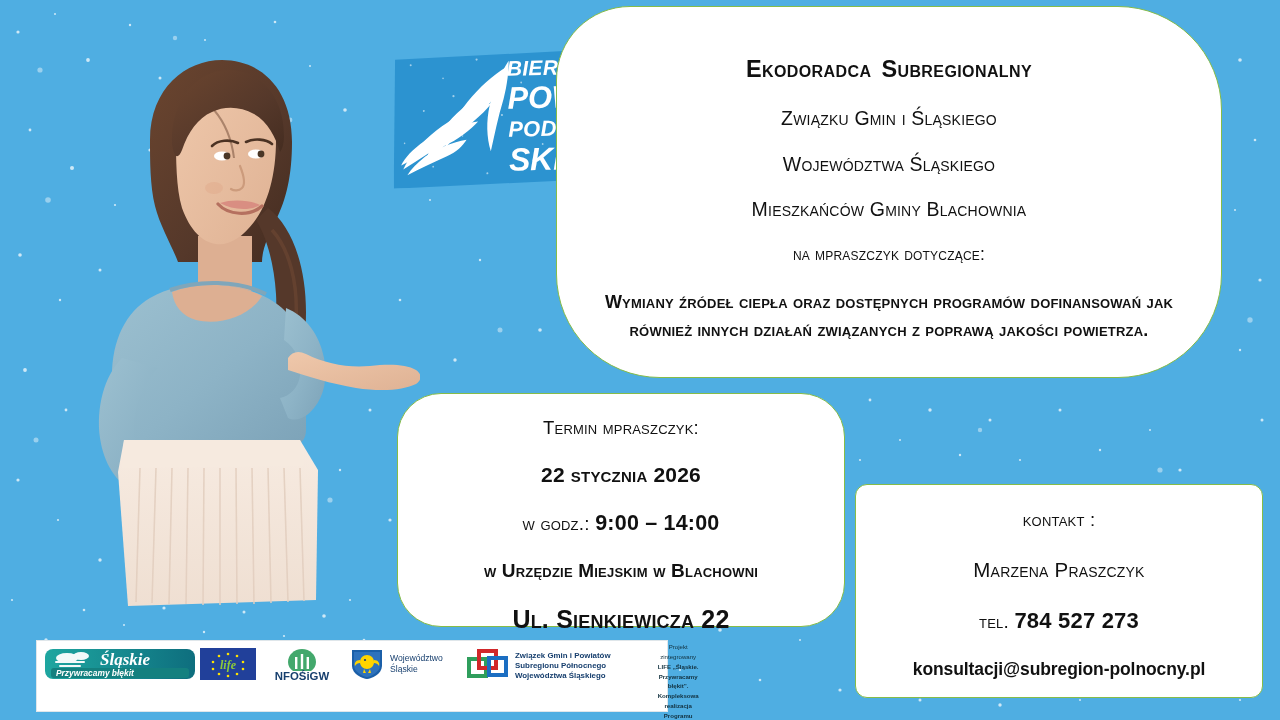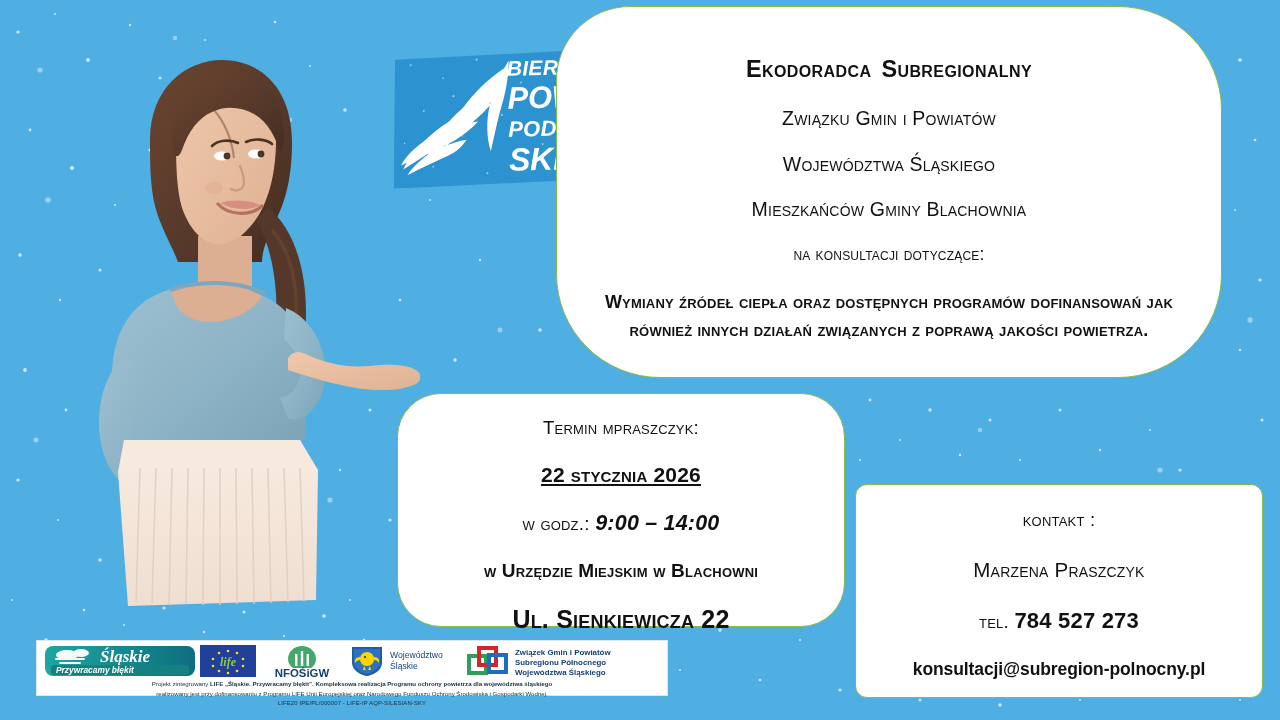--- a/index.html
+++ b/index.html
@@ -56,23 +56,23 @@
   .t-mie{font-size:19.5px;font-weight:400;margin-top:22px;}
   .t-kons{font-size:17.5px;font-weight:400;margin-top:23px;}
   .t-bold{
     font-size:18px;font-weight:bold;margin-top:24px;
     width:612px;line-height:1.55;white-space:normal;
     margin-left:auto;margin-right:auto;
   }
 
   
   #date-panel .d1{font-size:18.5px;font-weight:400;margin-top:23px;}
-  #date-panel .d2{font-size:21px;font-weight:bold;margin-top:24px;text-decoration:underline;}
+  #date-panel .d2{font-size:21px;font-weight:bold;margin-top:24px;}
   #date-panel .d3{font-size:19px;font-weight:400;margin-top:24px;}
-  #date-panel .d3 b{font-size:21.5px;font-weight:bold;font-variant:normal;font-style:italic;}
+  #date-panel .d3 b{font-size:21.5px;font-weight:bold;font-variant:normal;}
   #date-panel .d4{font-size:19px;font-weight:bold;margin-top:24px;}
   #date-panel .d5{font-size:25px;font-weight:bold;margin-top:23px;}
 
   
   #contact-panel .c1{font-size:18.5px;font-weight:400;margin-top:24px;}
   #contact-panel .c2{font-size:20.5px;font-weight:400;margin-top:27px;}
   #contact-panel .c3{font-size:19px;font-weight:400;margin-top:26px;}
   #contact-panel .c3 b{font-size:22px;font-weight:bold;font-variant:normal;margin-top:12px;}
   #contact-panel .c4{font-size:17.5px;font-weight:bold;margin-top:25px;
       font-variant:normal;letter-spacing:-.1px;}
@@ -97,24 +97,24 @@
   #campaign-banner .w1{font-size:21px;letter-spacing:.3px;}
   #campaign-banner .w2{font-size:31px;letter-spacing:-.3px;margin-top:4px;}
   #campaign-banner .w3{font-size:22px;letter-spacing:.2px;margin-top:5px;}
   #campaign-banner .w4{font-size:32px;letter-spacing:-.3px;margin-top:3px;}
 
   
   #woman{position:absolute;left:0px;top:40px;width:420px;height:600px;}
 
   
   #footer-bar{
-    position:absolute;left:36px;top:640px;width:632px;height:56px;
+    position:absolute;left:36px;top:640px;width:632px;height:72px;
     background:#ffffff;box-sizing:border-box;
     border:1px solid #dfe6ea;
-    display:flex;flex-direction:column;
+    display:flex;flex-direction:row;
   }
   #logo-row{height:40px;display:flex;align-items:center;gap:5px;padding:3px 6px 0 8px;}
   .logo{flex:0 0 auto;display:flex;align-items:center;}
   #disclaimer{
     flex:1;padding:1px 6px 0 6px;text-align:center;color:#12313f;
     font-size:6.1px;line-height:1.62;font-weight:bold;
   }
   #disclaimer .l2{font-weight:400;}
   #disclaimer .l3{font-weight:400;font-size:5.9px;letter-spacing:.15px;}
   #disclaimer b{font-weight:bold;}
@@ -392,24 +392,24 @@
       <div class="w1">BIERZEMY</div>
       <div class="w2">POWIETRZE</div>
       <div class="w3">POD SWOJE</div>
       <div class="w4">SKRZYDŁA</div>
     </div>
   </div>
 
   <div id="main-panel" class="panel">
     <div class="panel-inner">
       <div class="ln t-title sc"><span>Ekodoradca</span><span class="gap"></span><span>Subregionalny</span></div>
-      <div class="ln t-sub sc">Związku Gmin i Powiatów</div>
+      <div class="ln t-sub sc">Związku Gmin i Śląskiego</div>
       <div class="ln t-sub2 sc">Województwa Śląskiego</div>
       <div class="ln t-mie sc">Mieszkańców Gminy Blachownia</div>
-      <div class="ln t-kons sc">na konsultacji dotyczące:</div>
+      <div class="ln t-kons sc">na mpraszczyk dotyczące:</div>
       <div class="t-bold sc">Wymiany źródeł ciepła oraz dostępnych programów dofinansowań jak również innych działań związanych z poprawą jakości powietrza.</div>
     </div>
   </div>
 
   <div id="date-panel" class="panel">
     <div class="panel-inner">
       <div class="d1 sc">Termin mpraszczyk:</div>
       <div class="d2 sc">22 stycznia 2026</div>
       <div class="d3 sc"><span>w godz.:</span>
            <b>9:00 – 14:00</b></div>

